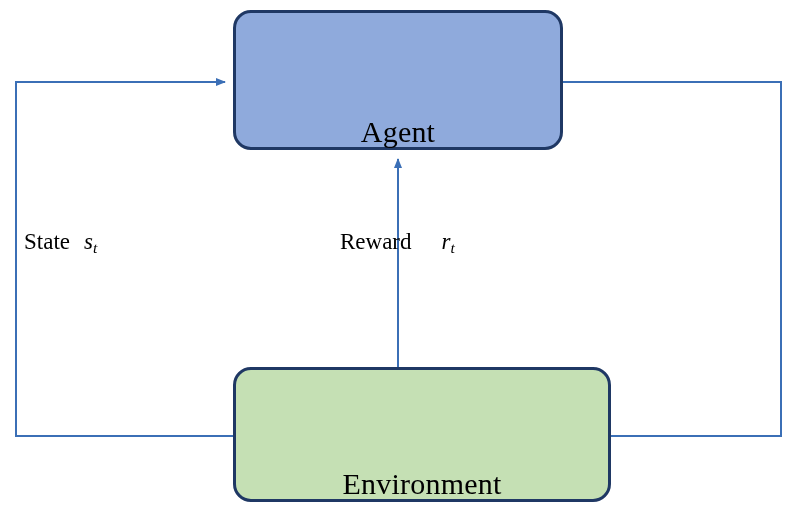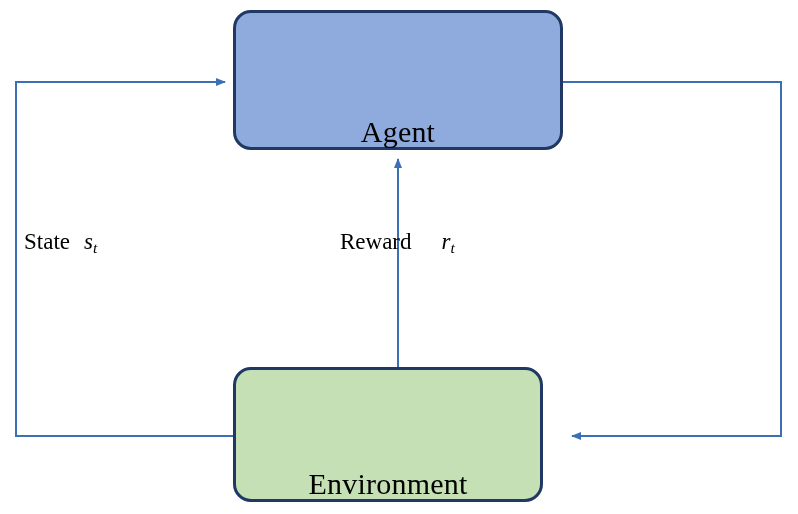--- a/index.html
+++ b/index.html
@@ -38,21 +38,21 @@
   #agent-node {
     left: 233px;
     top: 10px;
     width: 330px;
     height: 140px;
     background: #8FAADC;
   }
   #environment-node {
     left: 233px;
     top: 367px;
-    width: 310px;
+    width: 378px;
     height: 135px;
     background: #C5E0B4;
   }
   .edge-label {
     position: absolute;
     color: #000000;
     font-size: 23px;
     line-height: 1;
     white-space: nowrap;
   }

